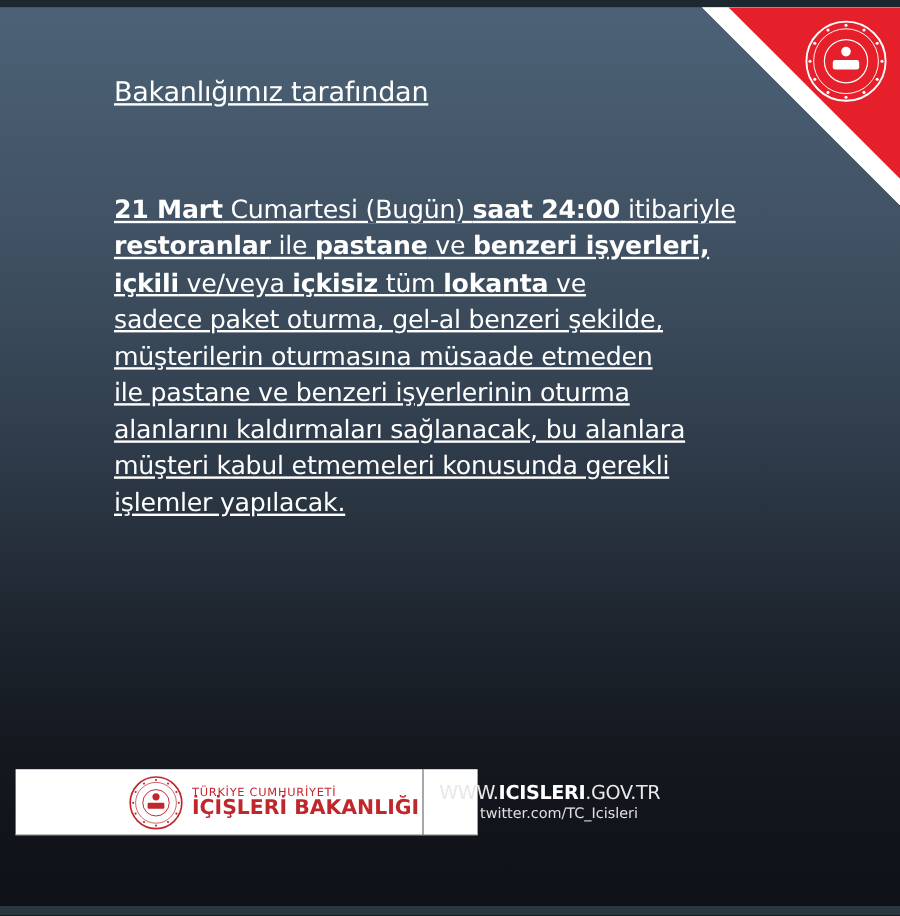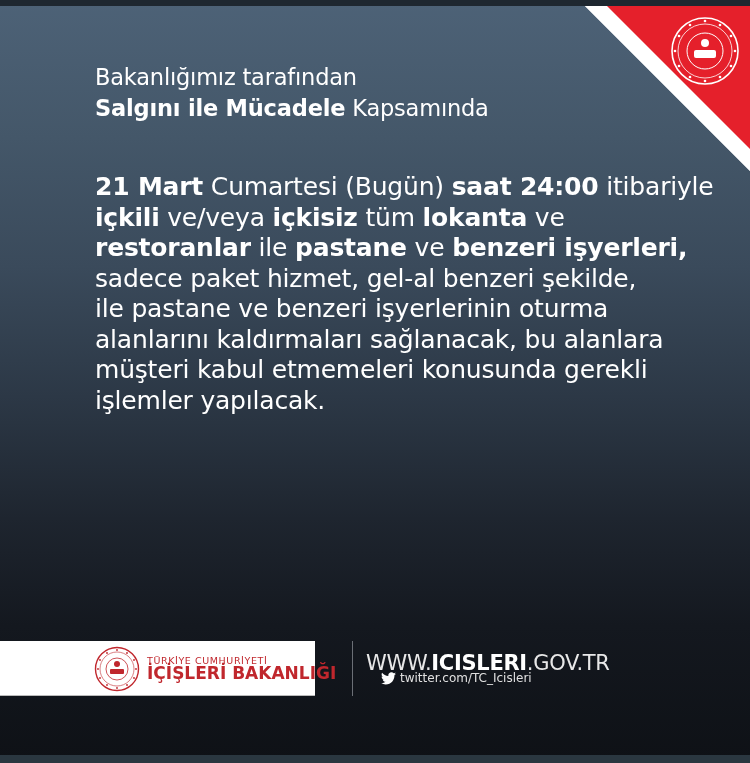--- a/index.html
+++ b/index.html
@@ -9,30 +9,30 @@
   .topbar { position:absolute; left:0; top:0; width:750px; height:6px; background:#1e2730; }
   .bottombar { position:absolute; left:0; bottom:0; width:750px; height:8px; background:#2a3740; }
   .corner-red-wrap { position:absolute; right:0; top:6px; width:165px; height:165px; overflow:hidden; }
   .corner-red-wrap .white { position:absolute; right:0; top:0; width:0; height:0; border-style:solid;
     border-width:0 165px 165px 0; border-color:transparent #ffffff transparent transparent; }
   .corner-red-wrap .red { position:absolute; right:0; top:0; width:0; height:0; border-style:solid;
     border-width:0 150px 150px 0; border-color:transparent #e5202b transparent transparent; }
   .seal { position:absolute; right:10px; top:16px; width:70px; height:70px; }
   .content { position:absolute; left:95px; top:62px; color:#ffffff; }
   .intro { font-size:22.5px; line-height:30.5px; letter-spacing:-0.2px; }
-  .body { margin-top:49px; font-size:25px; line-height:30.5px; letter-spacing:-0.2px; }
-  .line { white-space:nowrap; }
+  .body { margin-top:67px; font-size:21px; line-height:30.5px; letter-spacing:-0.2px; }
+  .line { white-space:nowrap;text-decoration:underline; }
   b { font-weight:bold; }
-  .footer-logo { position:absolute; left:0; top:641px; width:315px; height:54px; background:#ffffff; border-bottom:1px solid #bbb; }
+  .footer-logo { position:absolute; left:13px; top:641px; width:345px; height:54px; background:#ffffff; border-bottom:1px solid #bbb;padding-left:40px; }
   .footer-seal { position:absolute; left:94px; top:5px; width:46px; height:46px; }
   .footer-text { position:absolute; left:147px; top:14px; }
   .ft1 { font-size:9.5px; color:#c0272d; letter-spacing:0.6px; line-height:11px; white-space:nowrap; }
   .ft2 { font-size:17px; color:#c0272d; font-weight:bold; line-height:14px; white-space:nowrap; }
   .divider { position:absolute; left:352px; top:641px; width:1px; height:55px; background:#6b6f76; }
-  .web { position:absolute; left:366px; top:651px; color:#e8e8e8; font-size:21px; letter-spacing:-0.3px; white-space:nowrap; }
+  .web { position:absolute; left:366px; top:651px; color:#e8e8e8; font-size:16px; letter-spacing:-0.3px; white-space:nowrap; }
   .web b { color:#ffffff; }
   .twitter { position:absolute; left:381px; top:671px; color:#e0e0e0; font-size:12px; white-space:nowrap; display:flex; align-items:flex-end; gap:4px; }
   .twitter svg { width:15px; height:13px; }
 </style>
 </head>
 <body>
 
 <div class="card">
   <div class="topbar"></div>
 
@@ -62,27 +62,27 @@
         <circle cx="9" cy="20" r="1.3"></circle>
         <circle cx="20" cy="9" r="1.3"></circle>
       <circle cx="35" cy="27" r="4"></circle>
       <rect x="24" y="34" width="22" height="8" rx="2"></rect>
     </g>
   </svg>
 
   <div class="content">
     <div class="intro" id="intro">
         <div class="line"><span>Bakanlığımız tarafından</span></div>
-        <div class="line"><b>Salgını ile Mücadele</b><span> Kapsamında</span></div>
       </div>
     <div class="body" id="body">
         <div class="line"><b>21 Mart</b><span> Cumartesi (Bugün) </span><b>saat 24:00</b><span> itibariyle</span></div>
+        <div class="line"><b>restoranlar</b><span> ile </span><b>pastane</b><span> ve </span><b>benzeri işyerleri,</b></div>
         <div class="line"><b>içkili</b><span> ve/veya </span><b>içkisiz</b><span> tüm </span><b>lokanta</b><span> ve</span></div>
-        <div class="line"><b>restoranlar</b><span> ile </span><b>pastane</b><span> ve </span><b>benzeri işyerleri,</b></div>
-        <div class="line"><span>sadece paket hizmet, gel-al benzeri şekilde,</span></div>
+        <div class="line"><span>sadece paket oturma, gel-al benzeri şekilde,</span></div>
+        <div class="line"><span>müşterilerin oturmasına müsaade etmeden</span></div>
         <div class="line"><span>ile pastane ve benzeri işyerlerinin oturma</span></div>
         <div class="line"><span>alanlarını kaldırmaları sağlanacak, bu alanlara</span></div>
         <div class="line"><span>müşteri kabul etmemeleri konusunda gerekli</span></div>
         <div class="line"><span>işlemler yapılacak.</span></div>
       </div>
   </div>
 
   <div class="footer-logo">
     <svg class="footer-seal" viewBox="0 0 46 46">
       <circle cx="23" cy="23" r="21.5" fill="none" stroke="#c0272d" stroke-width="1.4"></circle>

